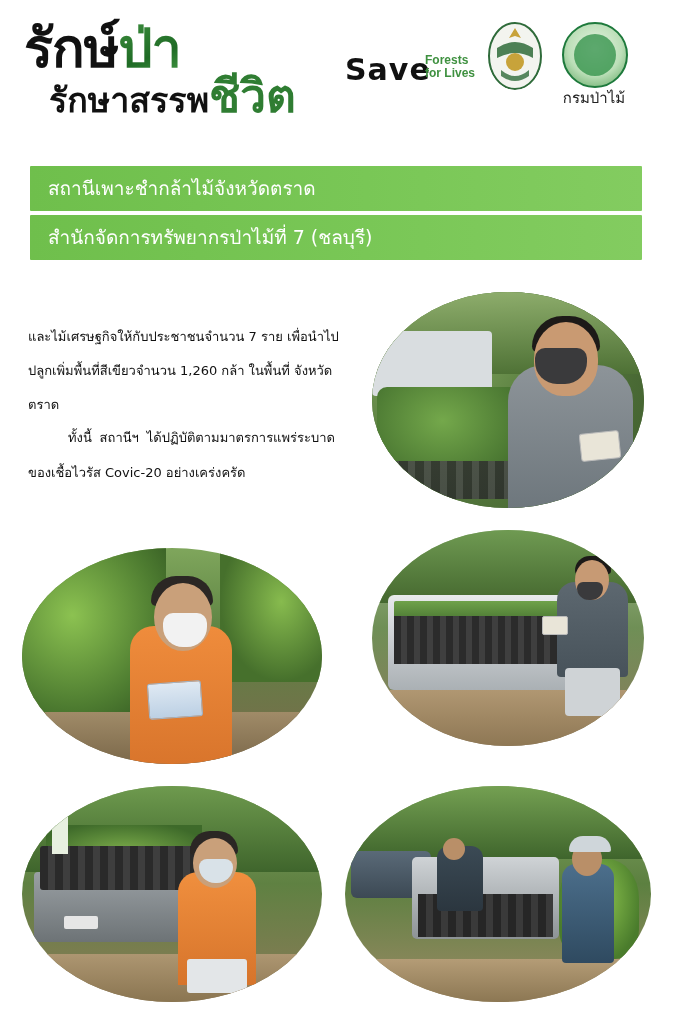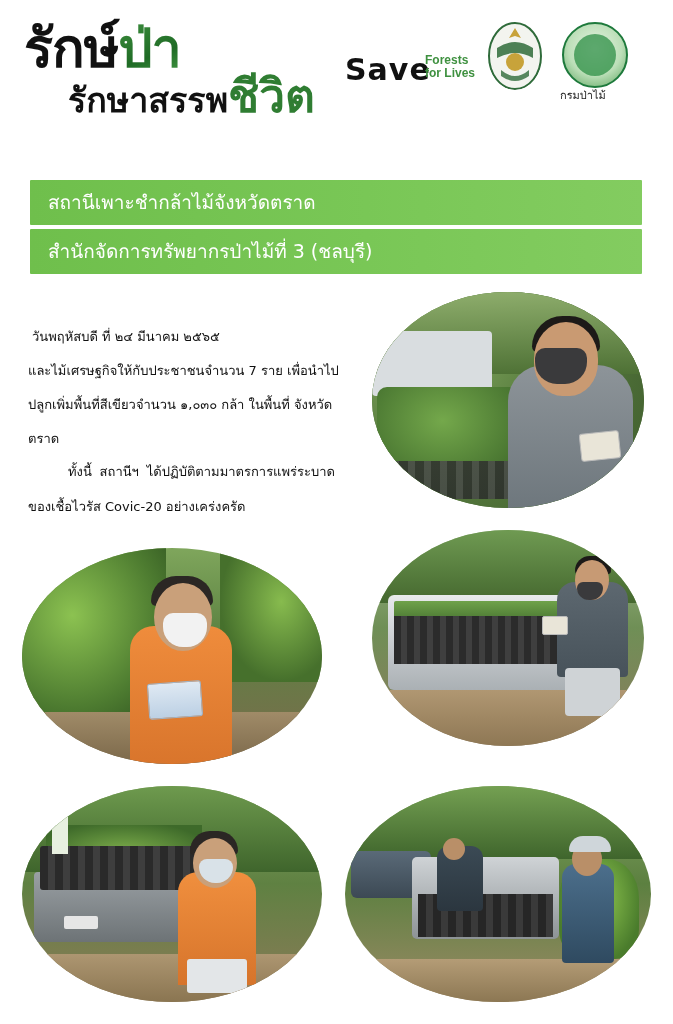--- a/index.html
+++ b/index.html
@@ -42,21 +42,21 @@
     background: linear-gradient(160deg, #3f9140 0%, #1f6b25 60%, #49a14a 100%);
     -webkit-background-clip: text;
     background-clip: text;
     color: transparent;
   }
   .logo-line2 {
     font-family: "DejaVu Sans", sans-serif;
     font-size: 34px;
     font-weight: bold;
     color: #111111;
-    margin-left: 44px;
+    margin-left: 25px;
     margin-top: -4px;
     line-height: 44px;
     white-space: nowrap;
   }
   .logo-line2 .green {
     color: #2f7d32;
     font-size: 46px;
   }
 
   .save-block {
@@ -110,32 +110,32 @@
     height: 42px;
     border-radius: 50%;
     background: #2d8f46;
     opacity: .75;
   }
   .dept-caption {
     position: absolute;
     left: 560px;
     top: 86px;
     width: 68px;
-    text-align: left;
-    font-size: 11px;
+    text-align: center;
+    font-size: 15px;
     color: #222;
     font-family: "DejaVu Sans", sans-serif;
   }
   .garuda-svg { display:block; }
 
   
   .title-bars {
     position: absolute;
     left: 30px;
-    top: 180px;
+    top: 166px;
     width: 612px;
   }
   .title-bar {
     background: #6ebe4a;
     background: linear-gradient(90deg, #6fbf4c 0%, #79c756 55%, #83cc60 100%);
     color: #ffffff;
     font-family: "DejaVu Sans", sans-serif;
     font-size: 19px;
     padding: 7px 0 8px 18px;
     margin-bottom: 4px;
@@ -315,27 +315,26 @@
   </div>
 
   <div class="seal seal-dept">
     <div class="seal-dept-inner"></div>
   </div>
   <div class="dept-caption">กรมป่าไม้</div>
 </div>
 
 <div class="title-bars">
   <div class="title-bar">สถานีเพาะชำกล้าไม้จังหวัดตราด</div>
-  <div class="title-bar second">สำนักจัดการทรัพยากรป่าไม้ที่ 3 (ชลบุรี)</div>
+  <div class="title-bar second">สำนักจัดการทรัพยากรป่าไม้ที่ 7 (ชลบุรี)</div>
 </div>
 
 <div class="body-text">
-  <p class="indent1">วันพฤหัสบดี ที่ ๒๔ มีนาคม ๒๕๖๕</p>
   <p>และไม้เศรษฐกิจให้กับประชาชนจำนวน 7 ราย เพื่อนำไป</p>
-  <p>ปลูกเพิ่มพื้นที่สีเขียวจำนวน ๑,๐๓๐ กล้า ในพื้นที่ จังหวัด ตราด</p>
+  <p>ปลูกเพิ่มพื้นที่สีเขียวจำนวน 1,260 กล้า ในพื้นที่ จังหวัด ตราด</p>
   <p class="indent2">ทั้งนี้ สถานีฯ ได้ปฏิบัติตามมาตรการแพร่ระบาด</p>
   <p>ของเชื้อไวรัส Covic-20 อย่างเคร่งครัด</p>
 </div>
 
 <div class="photo" id="photo1">
   <div class="photo-inner">
     <div class="bg"></div>
     <div class="trees"></div>
     <div class="truck"></div>
     <div class="seedlings"></div>

